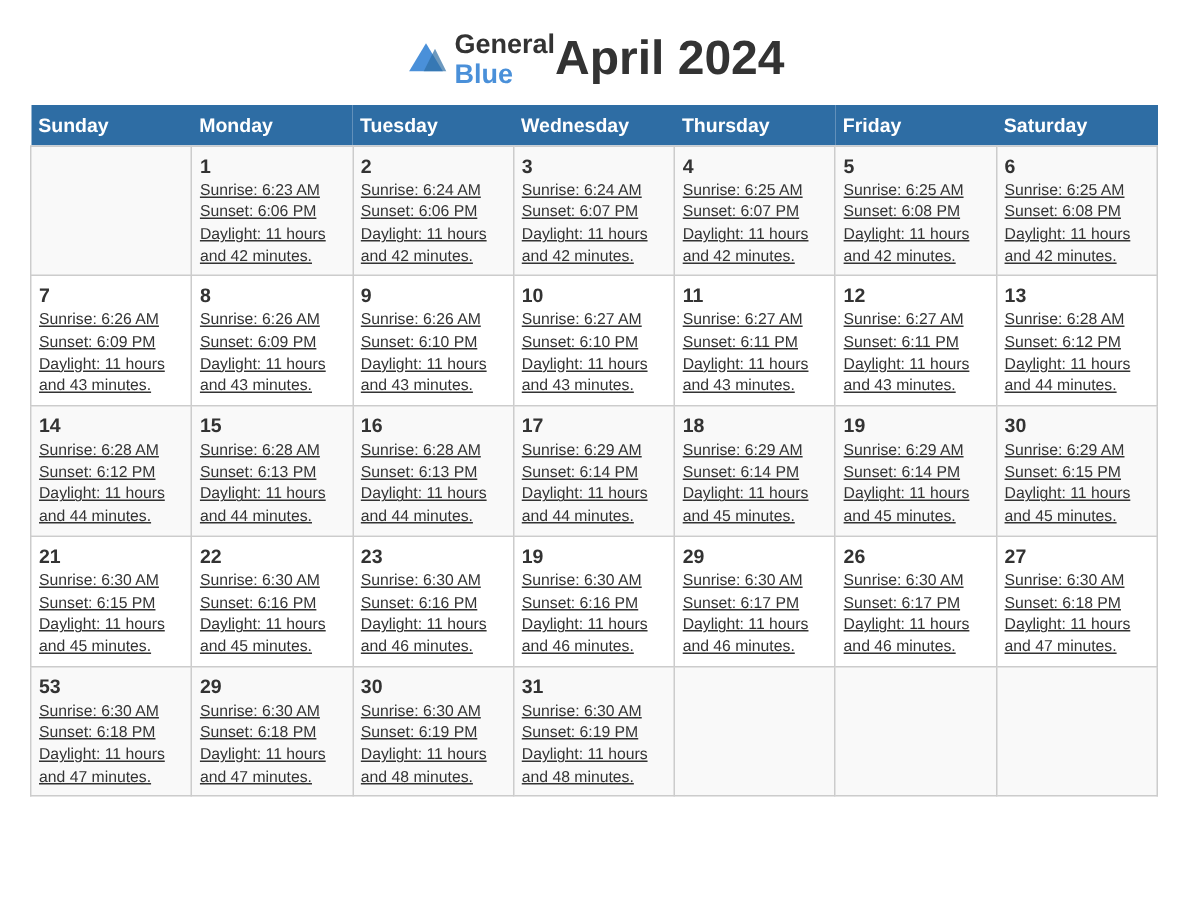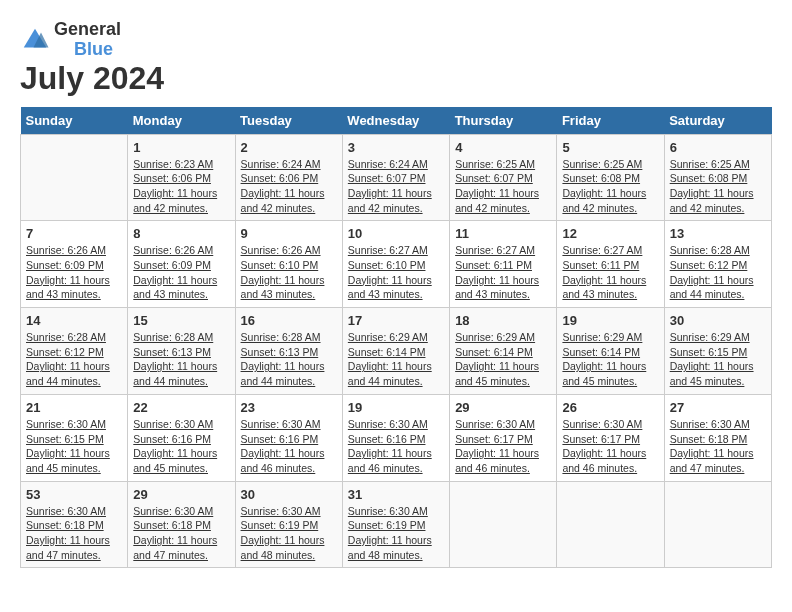--- a/index.html
+++ b/index.html
@@ -5,39 +5,37 @@
     * { box-sizing: border-box; margin: 0; padding: 0; }
     body {
       font-family: Arial, sans-serif;
       background: #fff;
       width: 792px;
       min-height: 612px;
       padding: 20px;
     }
     .header {
       display: flex;
-      justify-content: flex-end;
+      justify-content: center;
       align-items: flex-start;
       margin-bottom: 10px;
-      flex-direction: column;
     }
     .logo {
       display: flex;
       align-items: center;
       gap: 4px;
     }
     .logo-text {
       font-size: 18px;
       font-weight: bold;
       color: #333;
       line-height: 1.1;
     }
     .logo-text span {
       color: #4a90d9;
-      margin-left: 20px;
     }
     .logo-icon {
       width: 30px;
       height: 30px;
     }
     .title-area {
       text-align: right;
     }
     .main-title {
       font-size: 32px;
@@ -98,21 +96,21 @@
     <svg class="logo-icon" viewBox="0 0 40 40">
       <polygon points="20,5 35,30 5,30" fill="#4a90d9"></polygon>
       <polygon points="28,10 38,30 18,30" fill="#2e6da4" opacity="0.7"></polygon>
     </svg>
     <div class="logo-text">
       <div>General</div>
       <div><span>Blue</span></div>
     </div>
   </div>
   <div class="title-area">
-    <div class="main-title">July 2024</div>
+    <div class="main-title">April 2024</div>
   </div>
 </div>
 
 <table>
   <thead>
     <tr>
     <th>Sunday</th>
         <th>Monday</th>
         <th>Tuesday</th>
         <th>Wednesday</th>

